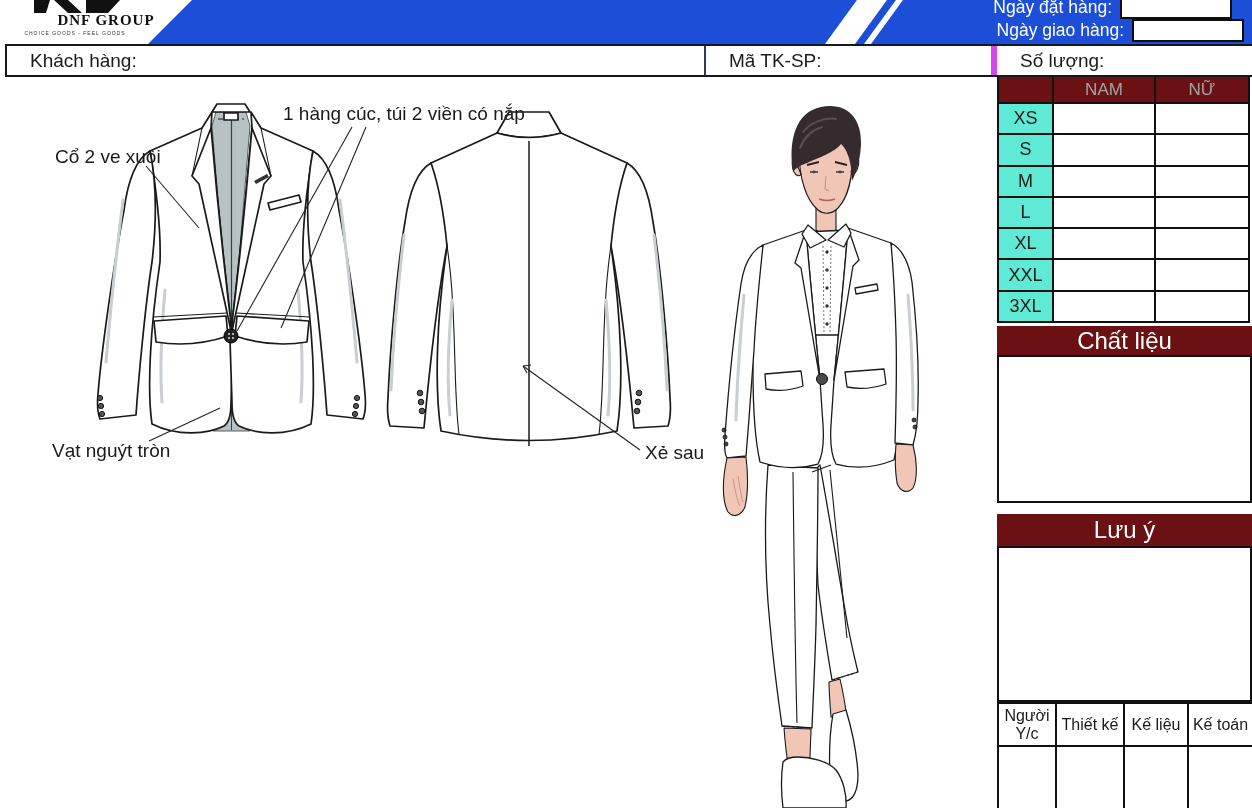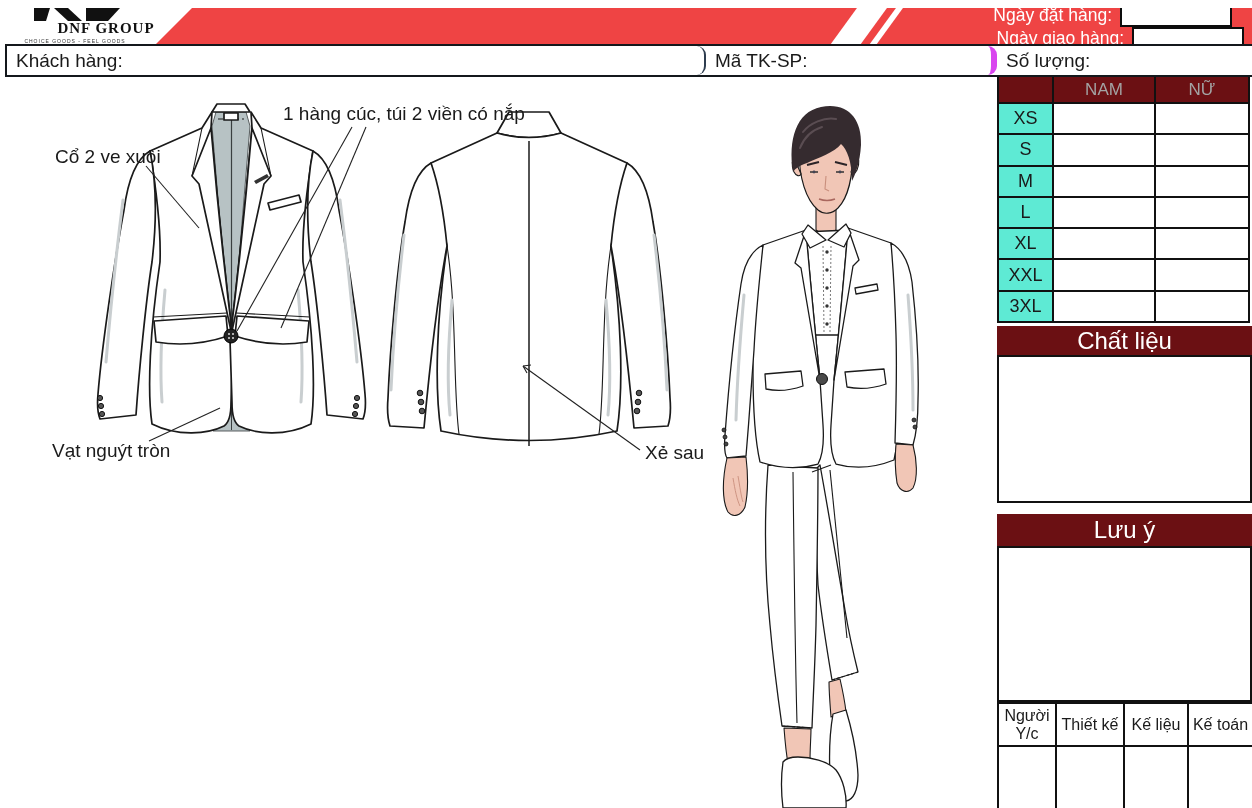--- a/index.html
+++ b/index.html
@@ -1,38 +1,38 @@
 <!DOCTYPE html>
 <html><head>
 <meta charset="utf-8">
 <style>
   html,body{margin:0;padding:0;background:#fff;}
   .sheet{position:relative;width:1252px;height:808px;background:#fff;overflow:hidden;
          font-family:"Liberation Sans",sans-serif;color:#1a1a1a;}
   
-  .topbar{position:absolute;left:0;top:0;width:1252px;height:44px;background:#ef4444;overflow:hidden;margin-top:8px;}
+  .topbar{position:absolute;left:0;top:0;width:1252px;height:44px;background:#1d4ed8;overflow:hidden;}
   .stripe{position:absolute;top:0;height:44px;background:#fff;transform:skewX(-36deg);transform-origin:bottom left;}
   .stripe-wide{left:825px;width:30px;}
   .stripe-thin{left:864px;width:7px;}
   .logo-panel{position:absolute;left:0;top:0;width:192px;height:44px;background:#fff;
               clip-path:polygon(0 0,192px 0,148px 44px,0 44px);}
   .logo-glyph{position:absolute;left:28px;top:0;}
   .logo-name{position:absolute;left:0;top:12px;width:150px;text-align:center;
              font-family:"Liberation Serif",serif;font-weight:bold;font-size:15px;letter-spacing:1px;color:#111;padding-left:31px;}
   .logo-tag{position:absolute;left:0;top:30px;width:150px;text-align:center;
             font-size:5px;letter-spacing:1px;color:#333;}
   .daterow{position:absolute;display:flex;align-items:center;gap:8px;color:#fff;font-size:17.5px;}
   .daterow-1{top:-4px;right:20px;}
   .daterow-2{top:19px;right:8px;}
   .datebox{display:inline-block;width:108px;height:19px;background:#fff;border:2px solid #0d0d0d;}
   
   .header-row{position:absolute;left:5px;top:44px;width:1247px;height:29px;background:#fff;
               border-top:2px solid #14181c;border-bottom:2px solid #14181c;border-left:2px solid #14181c;
               display:flex;font-size:19px;}
-  .header-cell{display:flex;align-items:center;padding-left:9px;box-sizing:border-box;border-radius:9px;}
+  .header-cell{display:flex;align-items:center;padding-left:23px;box-sizing:border-box;}
   .hc-customer{width:699px;border-right:2px solid #2e3d4f;}
   .hc-code{width:291px;border-right:6px solid #d946ef;}
   .hc-qty{flex:1;}
   
   .size-table{position:absolute;left:997px;top:77px;width:255px;display:grid;
               grid-template-columns:55px 102px 94px;grid-template-rows:27px repeat(7,31.3px);
               border-left:2px solid #111;box-sizing:border-box;}
   .st-cell{border-right:2px solid #111;border-bottom:2px solid #111;display:flex;align-items:center;justify-content:center;}
   .st-head{background:#6b1013;color:#a3a3a3;font-size:17px;}
   .st-size{font-size:18px;background:#5eead4;}

